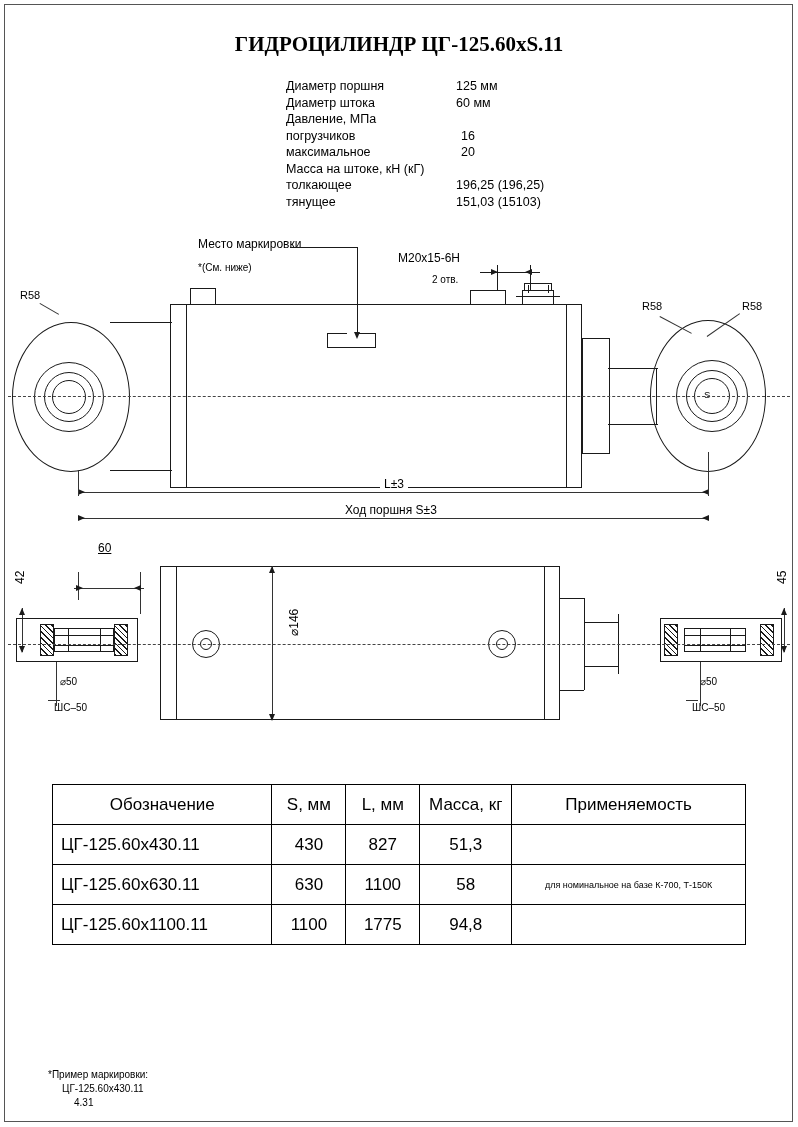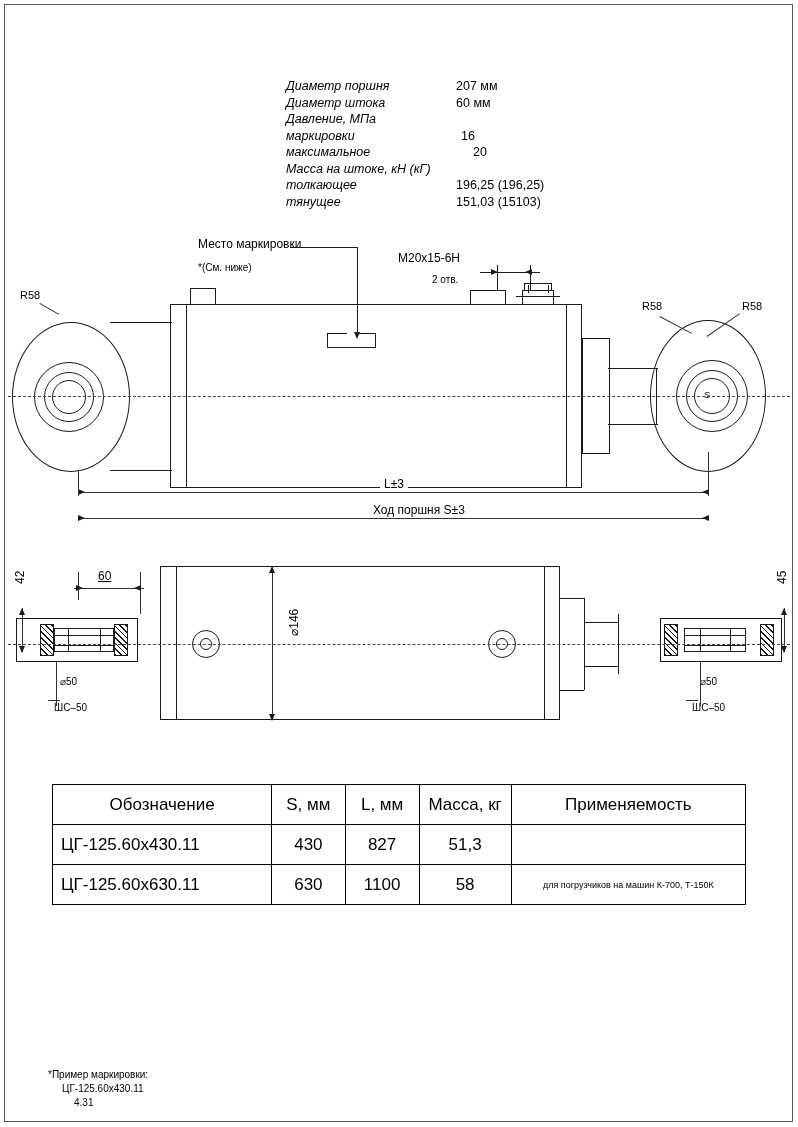--- a/index.html
+++ b/index.html
@@ -39,21 +39,21 @@
     position: absolute;
     left: 286px; top: 78px;
     font-size: 12.5px;
     line-height: 16.5px;
   }
   .spec .row {
     position: relative;
     height: 16.5px;
     white-space: nowrap;
   }
-  .spec .lbl { display: inline-block; font-style: italic; }
+  .spec .lbl { display: inline-block; }
   .spec .val {
     position: absolute;
     left: 170px;
   }
 
   
   .t {
     position: absolute;
     font-size: 11px;
     white-space: nowrap;
@@ -158,41 +158,42 @@
   .footnote .ln2 { padding-left: 14px; }
   .footnote .ln3 { padding-left: 26px; }
 </style>
 </head>
 <body>
 
 <div id="page">
 
   <div class="border-outer"></div>
 
+  <div class="title">ГИДРОЦИЛИНДР ЦГ-125.60xS.11</div>
 
   <div class="spec">
     <div class="row">
       <span class="lbl">Диаметр поршня</span>
-      <span class="val">207 мм</span>
+      <span class="val">125 мм</span>
     </div>
     <div class="row">
       <span class="lbl">Диаметр штока</span>
       <span class="val">60 мм</span>
     </div>
     <div class="row">
       <span class="lbl">Давление, МПа</span>
       <span class="val"></span>
     </div>
     <div class="row">
-      <span class="lbl">маркировки</span>
+      <span class="lbl">погрузчиков</span>
       <span class="val" style="left:175px">16</span>
     </div>
     <div class="row">
       <span class="lbl">максимальное</span>
-      <span class="val" style="left:187px">20</span>
+      <span class="val" style="left:175px">20</span>
     </div>
     <div class="row">
       <span class="lbl">Масса на штоке, кН (кГ)</span>
       <span class="val"></span>
     </div>
     <div class="row">
       <span class="lbl">толкающее</span>
       <span class="val">196,25 (196,25)</span>
     </div>
     <div class="row">
@@ -266,31 +267,31 @@
     <div class="ln thin h" style="left:78px; top:492px; width:630px;"></div>
     <div class="arrow-r" style="left:78px; top:489px;"></div>
     <div class="arrow-l" style="left:702px; top:489px;"></div>
     <div class="ln v thin" style="left:78px; top:470px; height:26px;"></div>
     <div class="ln v thin" style="left:708px; top:452px; height:44px;"></div>
     <div class="t s12" style="left:380px; top:478px; background:#fff; padding:0 4px;">L±3</div>
 
     <div class="ln thin h" style="left:78px; top:518px; width:630px;"></div>
     <div class="arrow-r" style="left:78px; top:515px;"></div>
     <div class="arrow-l" style="left:702px; top:515px;"></div>
-    <div class="t s12" style="left:340px; top:504px; background:#fff; padding:0 5px;margin-left:28px;">Ход поршня S±3</div>
+    <div class="t s12" style="left:340px; top:504px; background:#fff; padding:0 5px;">Ход поршня S±3</div>
   </div>
 
   <div>
 
     <div class="ln thin v" style="left:78px; top:572px; height:28px;"></div>
     <div class="ln thin v" style="left:140px; top:572px; height:42px;"></div>
     <div class="ln thin h" style="left:74px; top:588px; width:70px;"></div>
     <div class="arrow-r" style="left:76px; top:585px;"></div>
     <div class="arrow-l" style="left:134px; top:585px;"></div>
-    <div class="t s12" style="left:98px; top:570px;text-decoration:underline;">60</div>
+    <div class="t s12" style="left:98px; top:542px;text-decoration:underline;">60</div>
 
     <div class="t s12 rot" style="left:14px; top:584px;">42</div>
     <div class="ln thin v" style="left:22px; top:608px; height:44px;"></div>
     <div class="arrow-up" style="left:19px; top:608px;"></div>
     <div class="arrow-dn" style="left:19px; top:646px;"></div>
 
     <div class="box" style="left:16px; top:618px; width:122px; height:44px;"></div>
     <div class="hatch" style="left:40px; top:624px; width:14px; height:32px;"></div>
     <div class="hatch" style="left:114px; top:624px; width:14px; height:32px;"></div>
     <div class="box" style="left:54px; top:628px; width:60px; height:24px;"></div>
@@ -362,21 +363,28 @@
         <td>430</td>
         <td>827</td>
         <td>51,3</td>
         <td class="applic"></td>
       </tr>
       <tr>
         <td class="desig">ЦГ-125.60x630.11</td>
         <td>630</td>
         <td>1100</td>
         <td>58</td>
-        <td class="applic">для погрузчиков на машин К-700, Т-150К</td>
+        <td class="applic">для номинальное на базе К-700, Т-150К</td>
+      </tr>
+      <tr>
+        <td class="desig">ЦГ-125.60x1100.11</td>
+        <td>1100</td>
+        <td>1775</td>
+        <td>94,8</td>
+        <td class="applic"></td>
       </tr>
     </tbody>
   </table>
 
   <div class="footnote">
     <div>*Пример маркировки:</div>
     <div class="ln2">ЦГ-125.60x430.11</div>
     <div class="ln3">4.31</div>
   </div>
 

